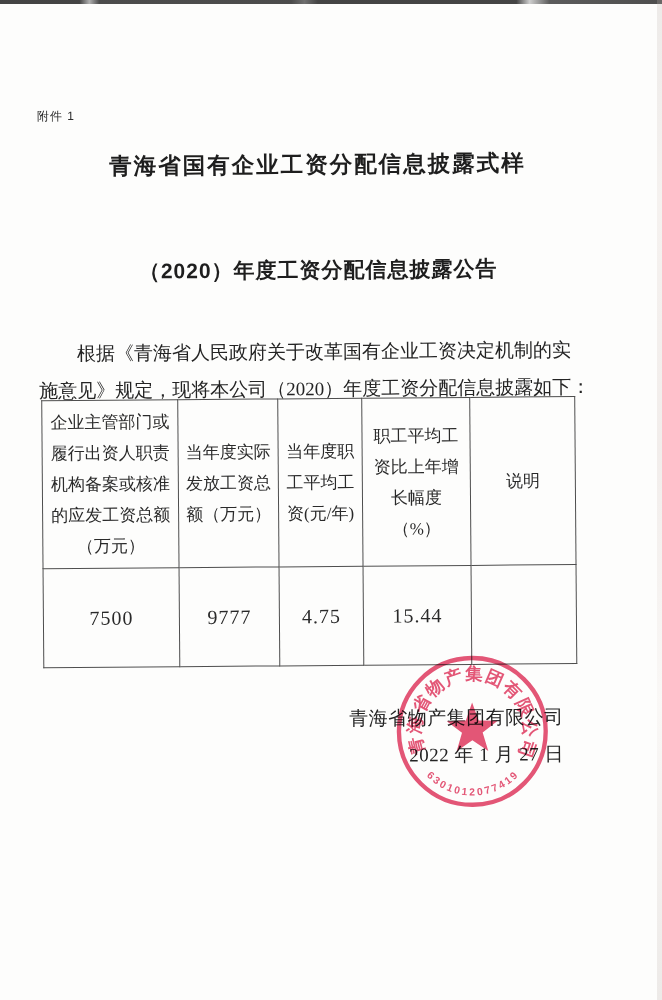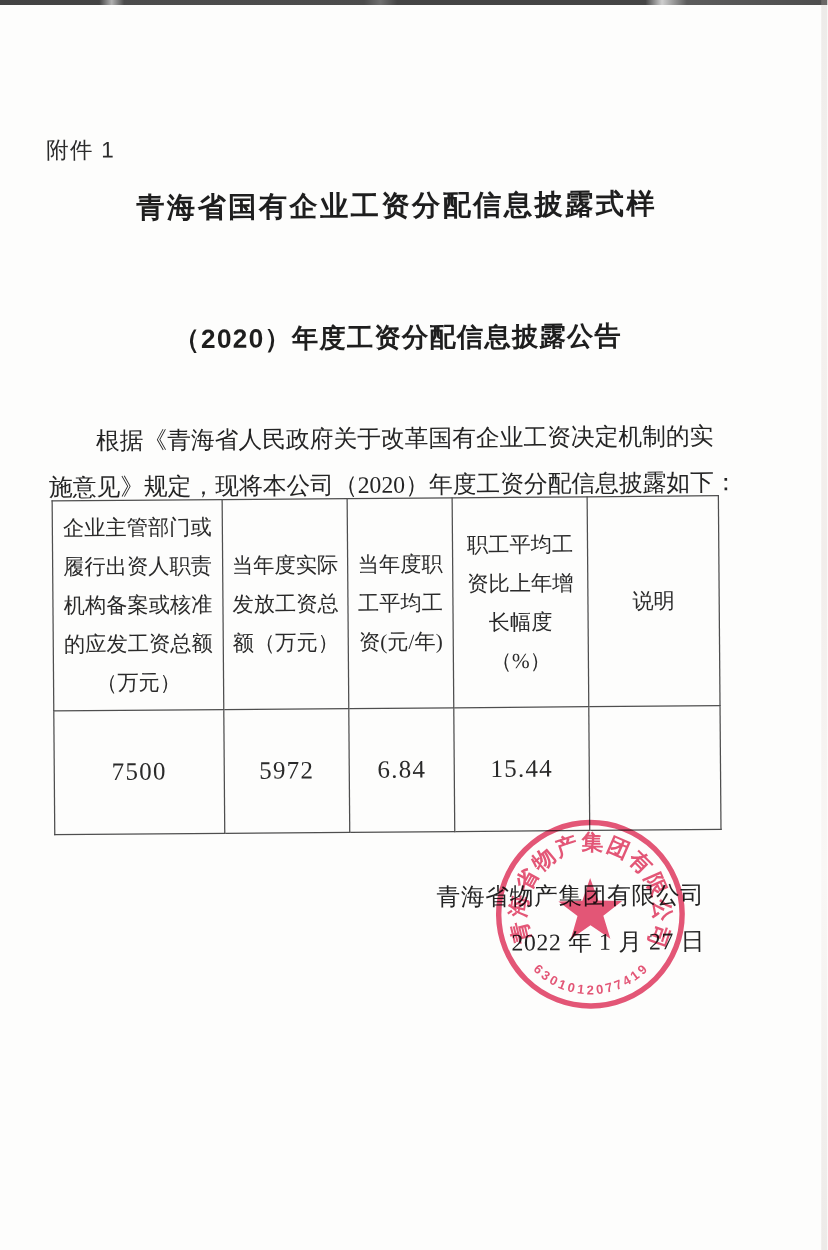--- a/index.html
+++ b/index.html
@@ -23,21 +23,21 @@
     position: absolute; top: 0; right: 0; width: 5px; height: 1000px;
     background: linear-gradient(180deg,
       rgba(190,180,175,.25) 0%, rgba(230,220,215,.35) 20%,
       rgba(215,200,195,.3) 45%, rgba(235,225,220,.2) 70%,
       rgba(200,190,185,.3) 100%);
   }
   .sheet { position: absolute; inset: 0; transform: rotate(-0.45deg); }
 
   .attachment-label {
     position: absolute; left: 40px; top: 106px;
-    font-size: 18px; font-family: "Liberation Sans", "DejaVu Sans", sans-serif;
+    font-size: 12px; font-family: "Liberation Sans", "DejaVu Sans", sans-serif;
     color: #2b2b2b; letter-spacing: 1px;
   }
   .doc-title {
     position: absolute; left: 0; top: 149px; width: 640px;
     text-align: center;
     font-family: "Liberation Sans", "DejaVu Sans", sans-serif;
     font-weight: bold; font-size: 22.5px; letter-spacing: 2px;
     color: #1e1e1e;
   }
   .notice-title {
@@ -129,22 +129,22 @@
         <td>当年度职
 工平均工
 资(元/年)</td>
         <td>职工平均工
 资比上年增
 长幅度（%）</td>
         <td>说明</td>
       </tr>
       <tr class="val">
         <td>7500</td>
-        <td>5972</td>
-        <td>6.84</td>
+        <td>9777</td>
+        <td>4.75</td>
         <td>15.44</td>
         <td></td>
       </tr>
     </tbody>
   </table>
 
   <div class="signature">
     <div>青海省物产集团有限公司</div>
     <div>2022 年 1 月 27 日</div>
   </div>

